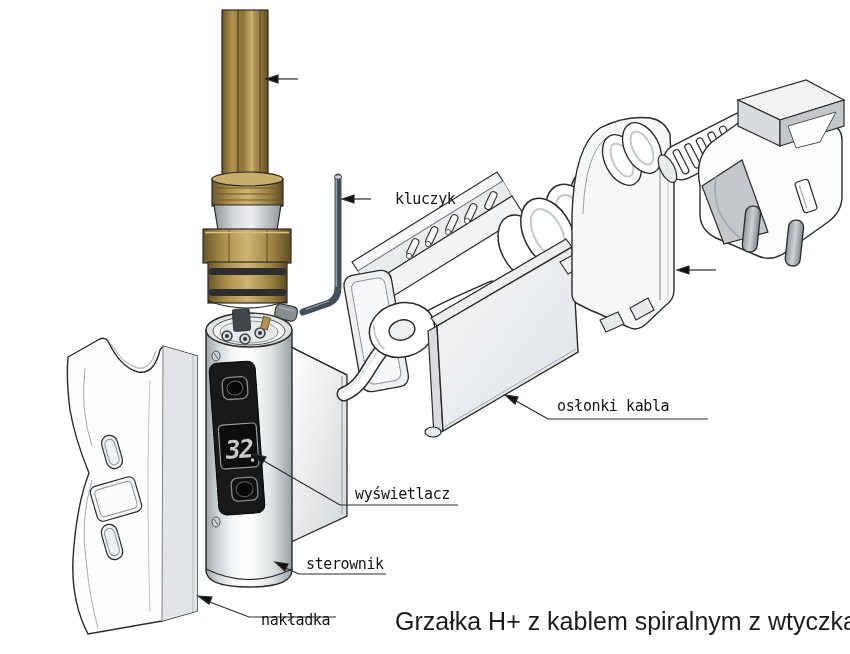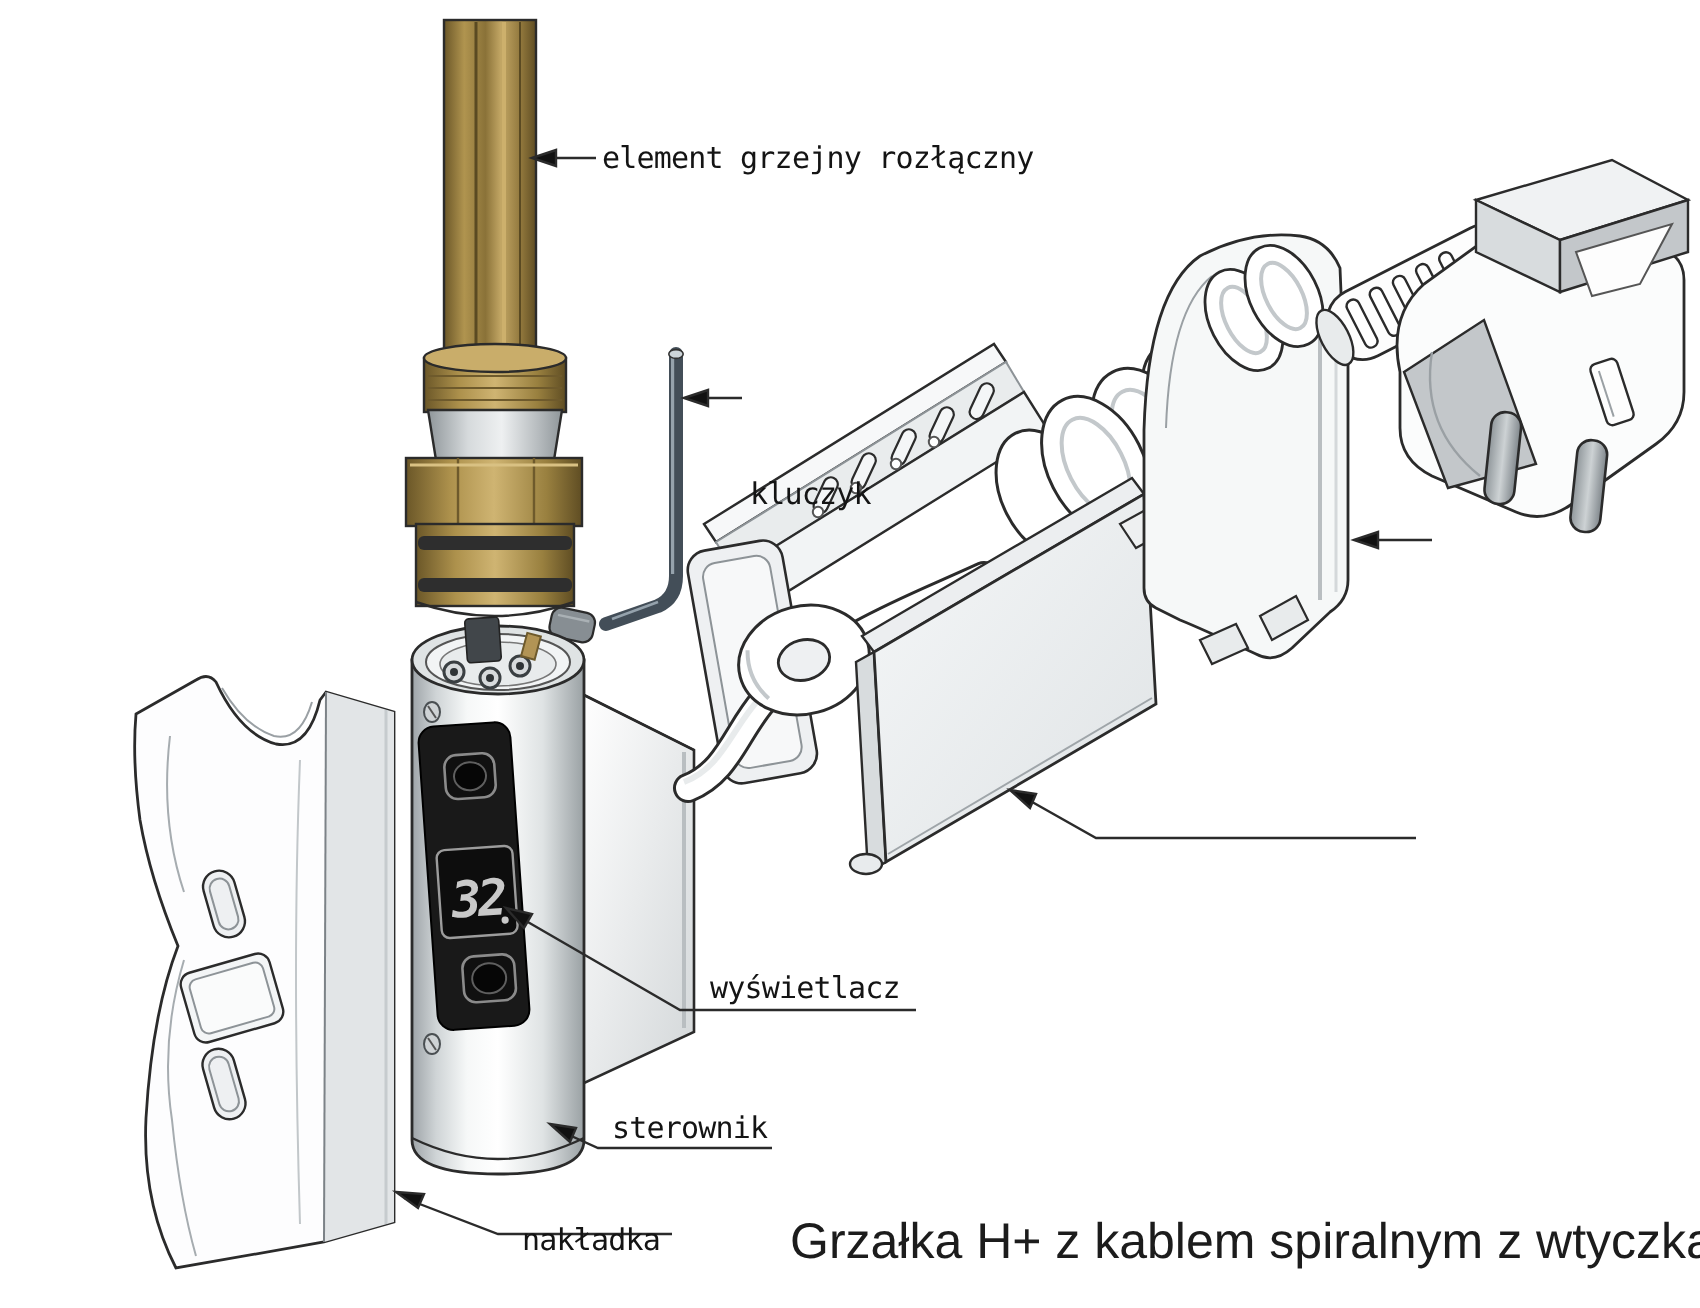--- a/index.html
+++ b/index.html
@@ -288,25 +288,25 @@
     <polygon points="505,395 518,397 515,404"></polygon>
     <polyline points="458,505 340,505 257,457" fill="none"></polyline>
     <polygon points="253,454 266,457 262,464"></polygon>
     <polyline points="386,574 299,574 279,565" fill="none"></polyline>
     <polygon points="275,562 288,564 285,571"></polygon>
     <polyline points="336,617 249,617 202,599" fill="none"></polyline>
     <polygon points="198,596 212,597 209,604"></polygon>
   </g>
 </svg>
 
-<div class="cad-label" style="left:301px;top:69px;">element grzejny rozłączny</div>
-
-<div class="cad-label" style="left:375px;top:189px;margin-top:48px;">kluczyk</div>
-
-
+
+<div class="cad-label" style="left:395px;top:189px;">kluczyk</div>
+
+
+<div class="cad-label" style="left:557px;top:396px;">osłonki kabla</div>
 
 <div class="cad-label" style="left:355px;top:484px;text-align:right;">wyświetlacz</div>
 
 <div class="cad-label" style="left:306px;top:554px;">sterownik</div>
 
 <div class="cad-label" style="left:261px;top:610px;">nakładka</div>
 
 <div class="caption" style="left:395px;top:606px;">Grzałka H+ z kablem spiralnym z wtyczką</div>
 
 </div>

